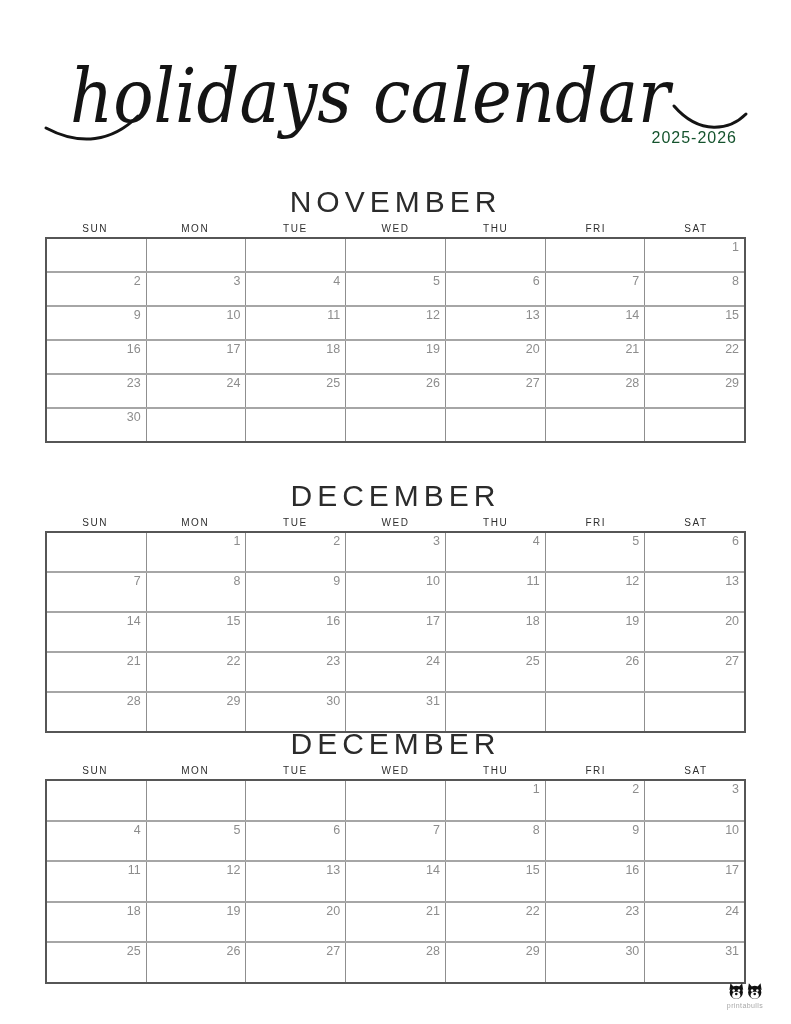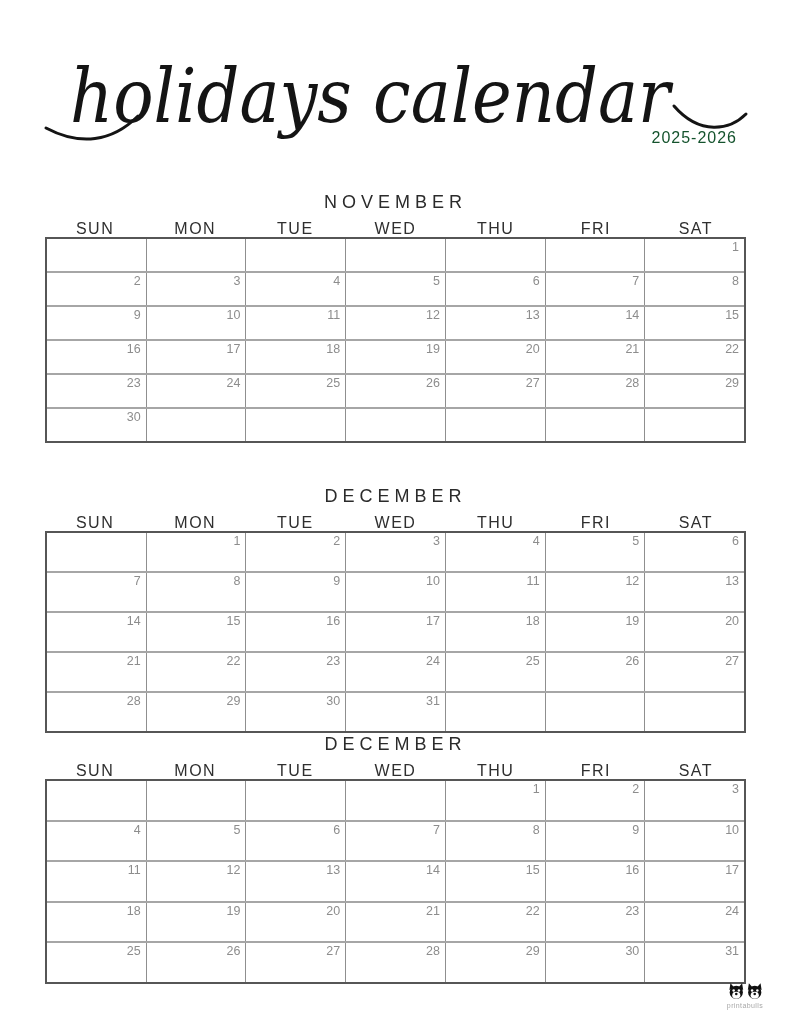--- a/index.html
+++ b/index.html
@@ -47,36 +47,36 @@
 
   
   .month {
     position: absolute;
     left: 45px;
     width: 701px;
   }
   .month-title {
     margin: 0;
     text-align: center;
-    font-size: 18px;
+    font-size: 30px;
     line-height: 32px;
     font-weight: 400;
     letter-spacing: 5px;
     color: #2b2b2b;
     font-family: "Liberation Sans", sans-serif;
   }
   .weekday-row {
     display: flex;
     margin-top: 4px;
     height: 14px;
   }
   .weekday {
     flex: 1;
     text-align: center;
-    font-size: 16px;
+    font-size: 10px;
     line-height: 14px;
     letter-spacing: 1.5px;
     color: #2f2f2f;
     font-family: "Liberation Sans", sans-serif;
   }
   .grid {
     margin-top: 1px;
     border: 2px solid #565656;
     background: #ffffff;
     box-sizing: content-box;

